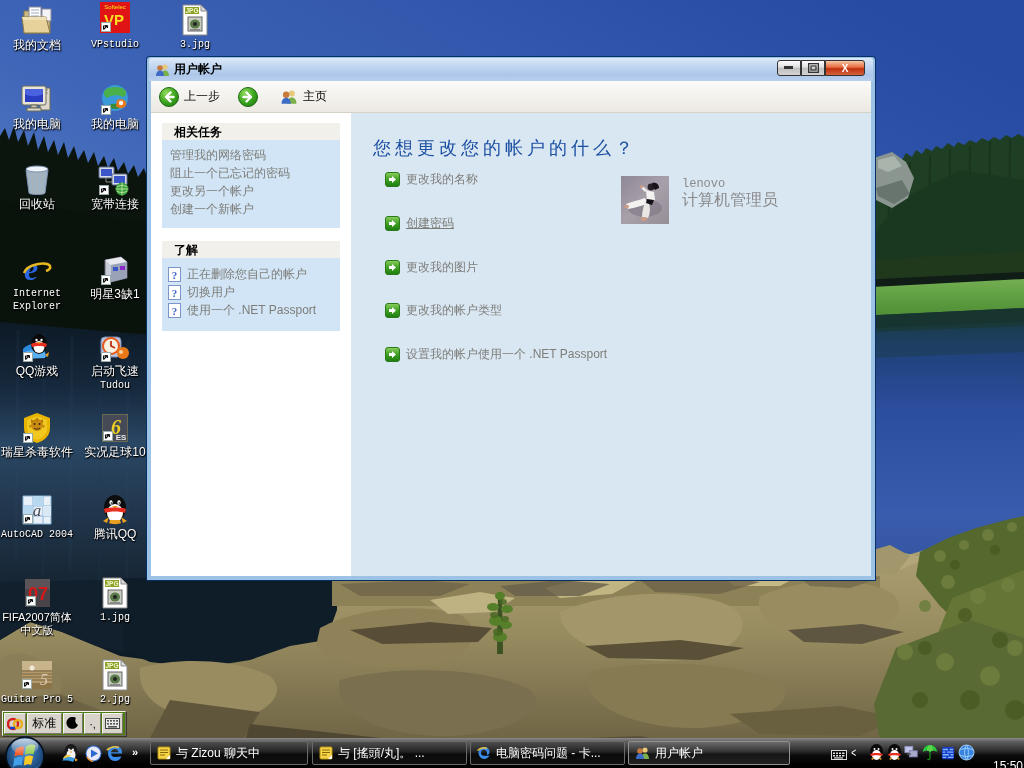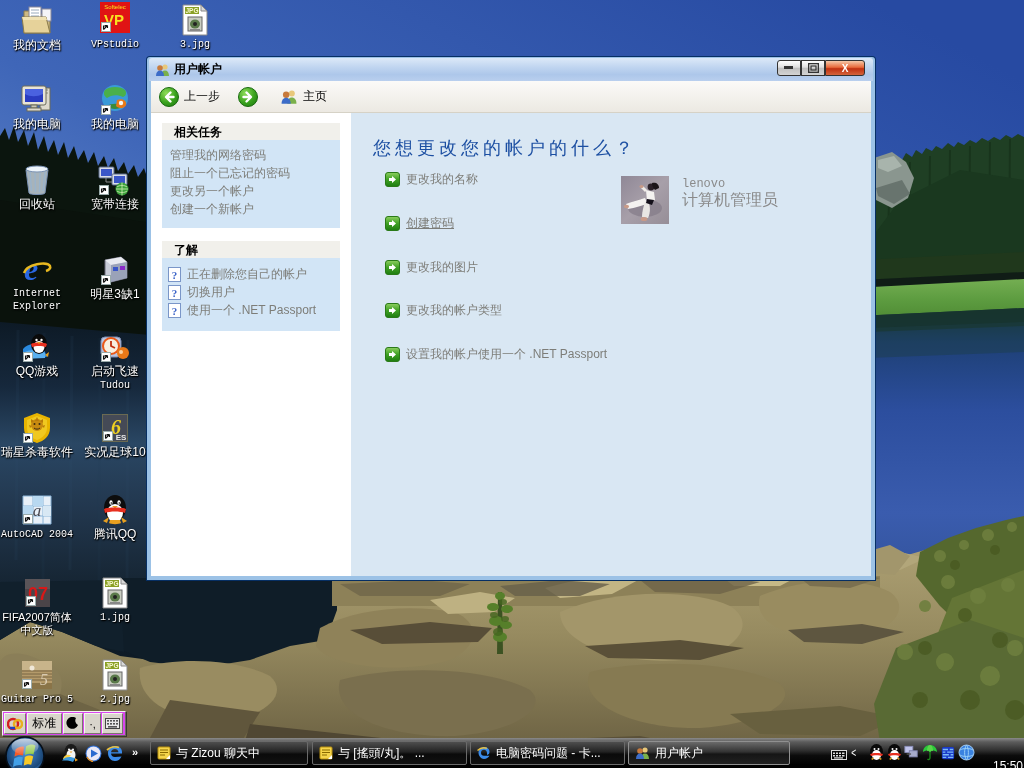--- a/index.html
+++ b/index.html
@@ -27,21 +27,21 @@
 .qrow{display:flex;align-items:center;margin:3px 0;line-height:15px}
 .qrow svg{margin-right:6px;flex:0 0 auto}
 #mhead{position:absolute;left:22px;top:23px;font-size:18px;color:#1c4fa2;letter-spacing:4px}
 .mrow{position:absolute;left:34px;display:flex;align-items:center;font-size:12px;color:#7d7d78}
 .mrow svg{margin-right:6px}
 .ul{text-decoration:underline}
 #upic{position:absolute}
 #uname{position:absolute;font-size:12px;color:#8a8a8a;font-family:Liberation Mono, monospace}
 #urole{position:absolute;font-size:16px;color:#8a8a8a}
 
-#langbar{position:absolute;left:2px;top:711px;width:124px;height:25px;background:#d946ef;border:1px solid;border-color:#f5f4f0 #6f6b63 #6f6b63 #f5f4f0;box-shadow:1px 1px 0 #3a372f;display:flex;align-items:center;padding:0 1px;box-sizing:border-box}
+#langbar{position:absolute;left:2px;top:711px;width:124px;height:25px;background:#4d7c0f;border:1px solid;border-color:#f5f4f0 #6f6b63 #6f6b63 #f5f4f0;box-shadow:1px 1px 0 #3a372f;display:flex;align-items:center;padding:0 1px;box-sizing:border-box}
 .lcell{height:21px;display:flex;align-items:center;justify-content:center;background:#d8d4cb;border:1px solid;border-color:#f5f4f0 #7a766d #7a766d #f5f4f0;margin-right:1px;box-sizing:border-box}
 
 #taskbar{position:absolute;left:0;top:738px;width:1024px;height:30px;background:linear-gradient(#8a8a8a,#5c5c5c 13%,#2e2e2e 42%,#0c0c0c 58%,#000 90%);}
 .tkb{position:absolute;top:3px;height:24px;border-radius:2px;border:1px solid #6a6a6a;background:linear-gradient(#4e4e4e,#222 45%,#0a0a0a 55%,#111);box-sizing:border-box;display:flex;align-items:center;color:#fff;font-size:12px;overflow:hidden;white-space:nowrap}
 .tkb svg{margin:0 5px 0 6px;flex:0 0 auto}
 #tray{position:absolute;right:0;top:0;height:30px;width:200px}
 #clock{color:#fff;font-size:12px;margin:0 10px 0 6px}
 </style></head><body>
 <div id="desk">
 <svg id="wall" width="1024" height="768" viewBox="0 0 1024 768">

